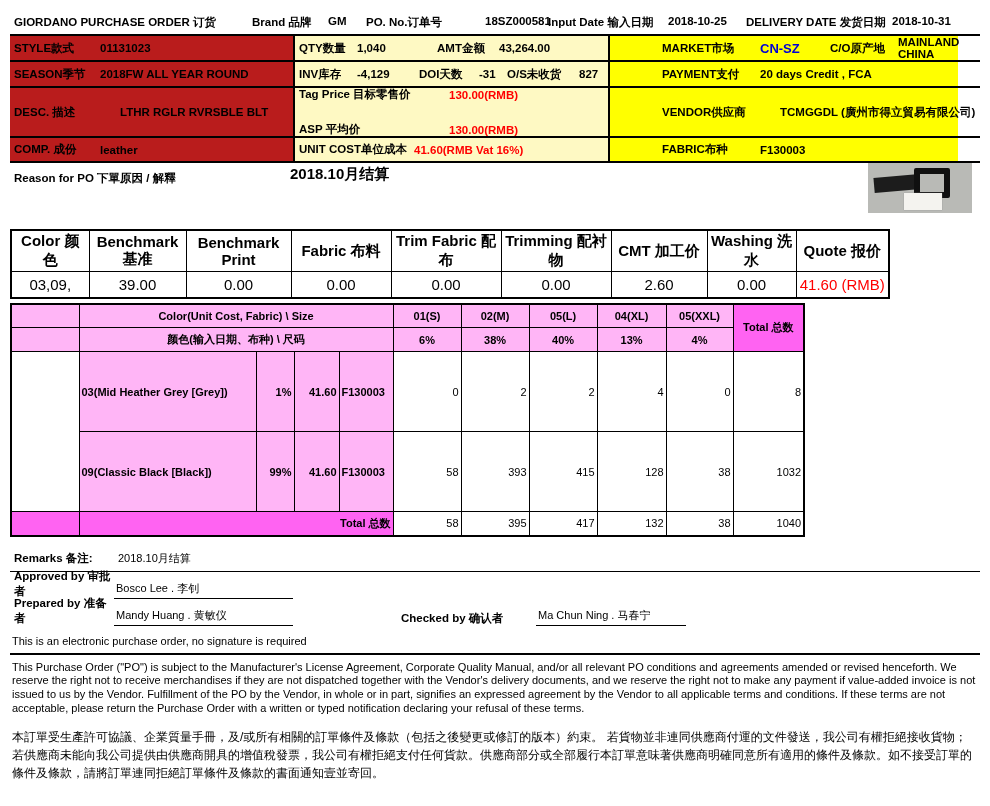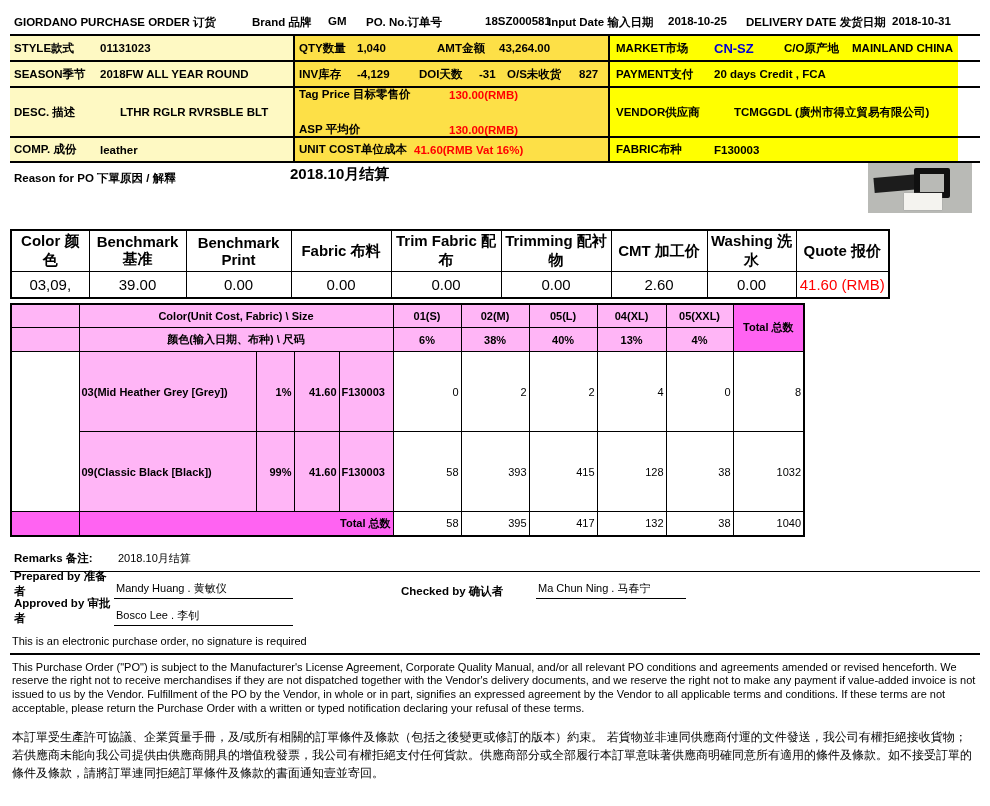--- a/index.html
+++ b/index.html
@@ -5,26 +5,26 @@
   html,body {margin:0; padding:0; background:#ffffff;}
   body {width:990px; font-family:"Liberation Sans", sans-serif; color:#000;}
   .page {position:relative; padding:10px; width:970px; box-sizing:content-box;}
   .red {color:#FF0000;}
   .blue {color:#0000D4;}
 
   
   .trow {position:relative; height:24px; border-bottom:2px solid #000; font-size:11.5px; font-weight:bold;}
   .trow span {position:absolute; top:5px; white-space:nowrap;}
   .hrow {display:flex; align-items:stretch; border-bottom:2px solid #000;}
-  .sec-left {width:283px; background:#fef9c3; display:flex; align-items:center; font-size:11.5px; font-weight:bold; box-sizing:border-box;}
-  .sec-mid {width:317px; background:#fde047; border-left:2px solid #000; border-right:2px solid #000; box-sizing:border-box; display:flex; align-items:center; font-size:11.5px; font-weight:bold; padding:0 4px;}
+  .sec-left {width:283px; background:#b91c1c; display:flex; align-items:center; font-size:11.5px; font-weight:bold; box-sizing:border-box;}
+  .sec-mid {width:317px; background:#fef9c3; border-left:2px solid #000; border-right:2px solid #000; box-sizing:border-box; display:flex; align-items:center; font-size:11.5px; font-weight:bold; padding:0 4px;}
   .sec-right {width:348px; background:#FFFF00; display:flex; align-items:center; font-size:11.5px; font-weight:bold; box-sizing:border-box;}
   .h24 {height:24px;} .h48 {height:48px;gap:20px;} .h23 {height:23px;}
   .lbl-l {flex:0 0 86px; padding-left:4px;}
-  .lbl-r {flex:0 0 98px; padding-left:6px;}
+  .lbl-r {flex:0 0 98px; padding-left:6px;margin-left:46px;}
   .w58 {flex:0 0 58px;} .w62 {flex:0 0 62px;} .w80 {flex:0 0 80px;} .w60 {flex:0 0 60px;}
   .w28 {flex:0 0 28px;} .w72 {flex:0 0 72px;} .w150 {flex:0 0 150px;} .w115 {flex:0 0 115px;}
   .cnsz {flex:0 0 70px; font-size:13px;}
   .colbl {flex:0 0 68px;}
   .mid-col {flex-direction:column; justify-content:center; align-items:stretch;}
   .mid-line {display:flex; height:22px; align-items:center;}
   .nowrap {white-space:nowrap;}
 
   
   .reason {position:relative; height:64px; font-size:11.5px;}
@@ -281,29 +281,29 @@
   </tbody>
     </table>
 
   <div class="remarks">
     <span class="lbl">Remarks 备注:</span>
     <span>2018.10月结算</span>
   </div>
   <div class="rule1"></div>
 
   <div class="sigrow">
+    <span class="sig-lbl">Approved by 审批者</span>
+    <span class="sig-name">Bosco Lee . 李钊</span>
+  </div>
+  <div class="sigrow">
     <span class="sig-lbl">Prepared by 准备者</span>
     <span class="sig-name">Mandy Huang . 黄敏仪</span>
     <span class="sig-lbl2">Checked by 确认者</span>
     <span class="sig-name2">Ma Chun Ning . 马春宁</span>
   </div>
-  <div class="sigrow">
-    <span class="sig-lbl">Approved by 审批者</span>
-    <span class="sig-name">Bosco Lee . 李钊</span>
-  </div>
   <div class="e-note">This is an electronic purchase order, no signature is required</div>
 
   <div class="rule2"></div>
 
   <div class="terms-en">This Purchase Order ("PO") is subject to the Manufacturer's License Agreement, Corporate Quality Manual, and/or all relevant PO conditions and agreements amended or revised henceforth. We reserve the right not to receive merchandises if they are not dispatched together with the Vendor's delivery documents, and we reserve the right not to make any payment if value-added invoice is not issued to us by the Vendor. Fulfillment of the PO by the Vendor, in whole or in part, signifies an expressed agreement by the Vendor to all applicable terms and conditions. If these terms are not acceptable, please return the Purchase Order with a written or typed notification declaring your refusal of these terms.</div>
   <div class="terms-cn">本訂單受生產許可協議、企業質量手冊，及/或所有相關的訂單條件及條款（包括之後變更或修訂的版本）約束。 若貨物並非連同供應商付運的文件發送，我公司有權拒絕接收貨物；若供應商未能向我公司提供由供應商開具的增值稅發票，我公司有權拒絕支付任何貨款。供應商部分或全部履行本訂單意味著供應商明確同意所有適用的條件及條款。如不接受訂單的條件及條款，請將訂單連同拒絕訂單條件及條款的書面通知壹並寄回。</div>
 
 </div>
 
 </body></html>

